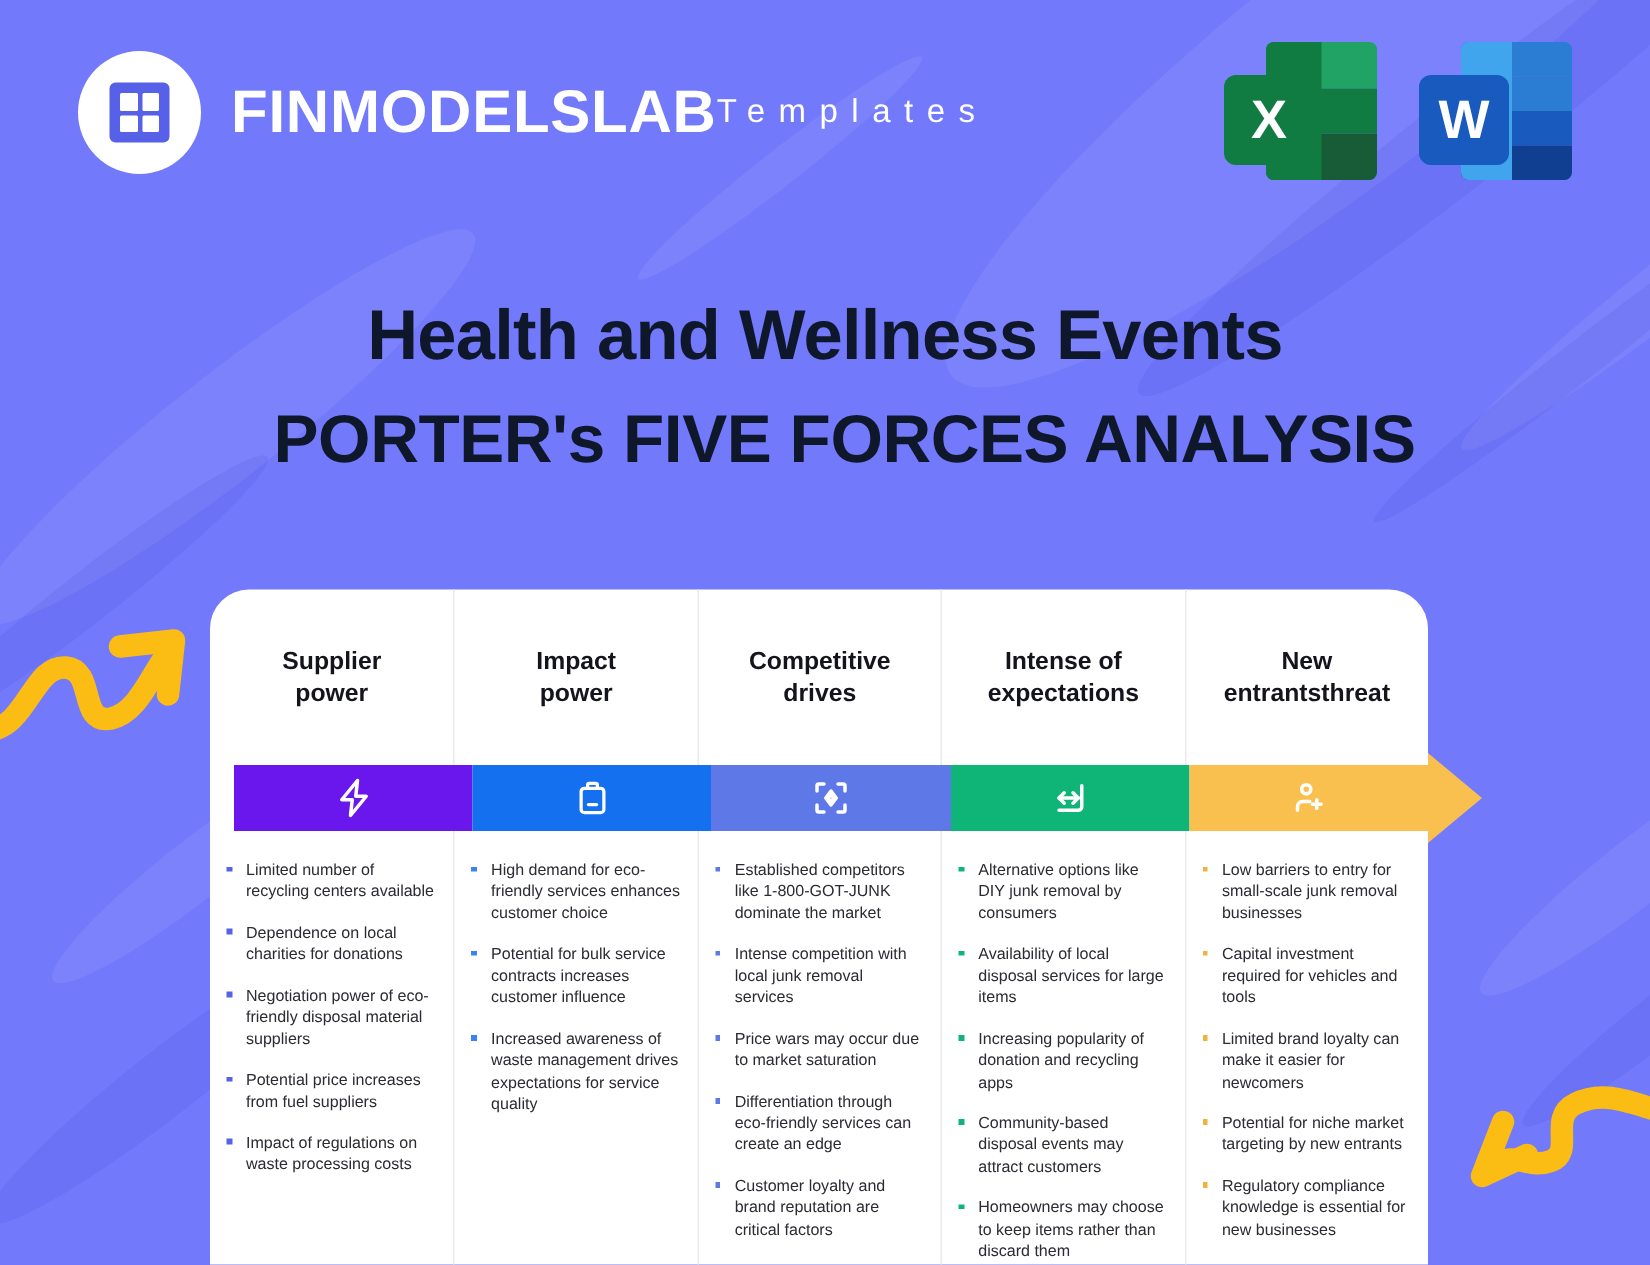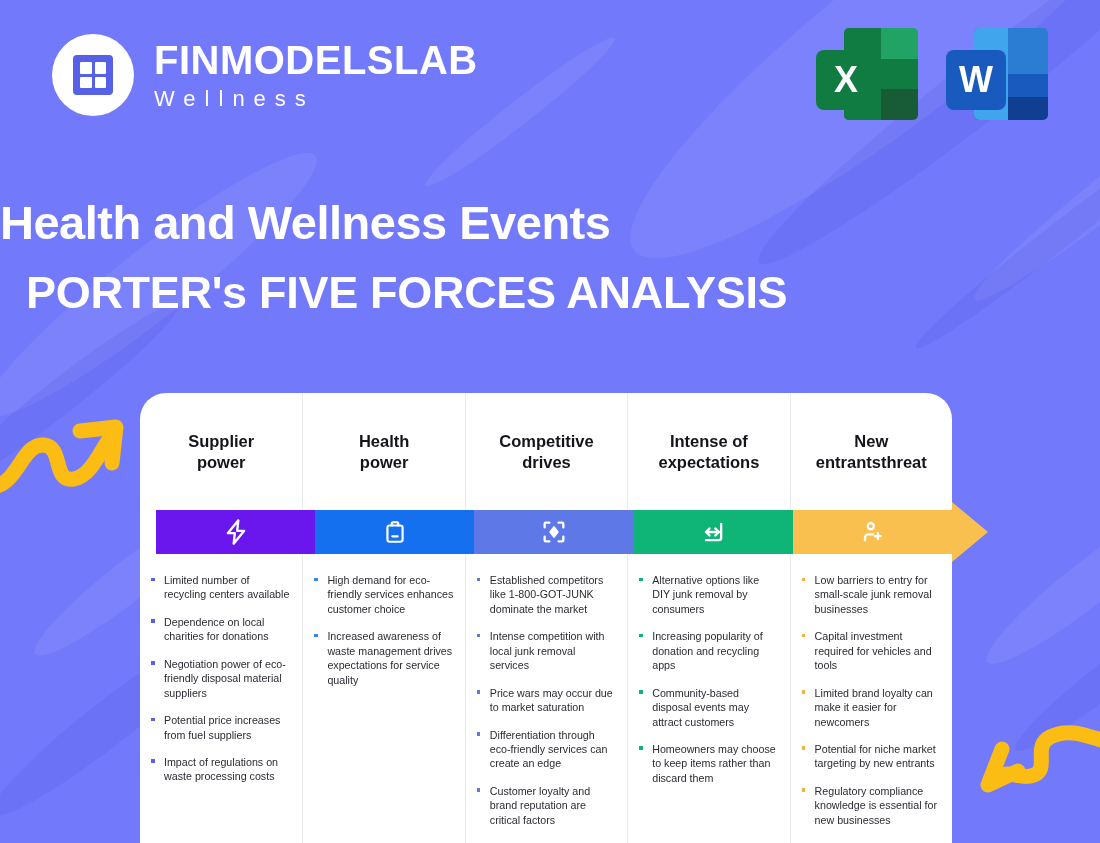--- a/index.html
+++ b/index.html
@@ -36,21 +36,21 @@
   }
   .logo-grid {
     width: 40px; height: 40px;
     border: 4px solid #5661e8;
     border-radius: 4px;
     display: grid; grid-template-columns: 1fr 1fr; grid-template-rows: 1fr 1fr;
     gap: 3px; padding: 3px;
     background: #5661e8;
   }
   .logo-grid i { background: #ffffff; border-radius: 1px; display: block; }
-  .brandtext { display: flex; flex-direction: column; line-height: 1; }
+  .brandtext { display: flex; flex-direction: row; line-height: 1; }
   .brand-main {
     color: #ffffff; font-size: 40px; font-weight: bold;
     letter-spacing: 0.5px;
   }
   .brand-sub {
     color: #ffffff; font-size: 22px; font-weight: 300;
     letter-spacing: 9px; margin-top: 8px;
   }
 
   
@@ -81,21 +81,21 @@
   .word .sheet span:nth-child(1){ background:#2B7CD3; }
   .word .sheet span:nth-child(2){ background:#2B7CD3; }
   .word .sheet span:nth-child(3){ background:#185ABD; }
   .word .sheet span:nth-child(4){ background:#103F91; }
   .word .sheet:before{ content:""; position:absolute; left:0; top:0; width:46%; height:100%; background:#41A5EE; }
   .word .tile { background:#185ABD; }
 
   
   .titles {
     position: absolute; top: 196px; left: 0; right: 0;
-    text-align: left; color: #ffffff;
+    text-align: center; color: #0f172a;
   }
   .title-1 {
     font-size: 47px; font-weight: bold; letter-spacing: -0.5px;
     line-height: 1.15;
   }
   .title-2 {
     font-size: 45px; font-weight: bold; letter-spacing: -0.3px;
     line-height: 1.15; margin-top: 17px; padding-left: 26px;
   }
 
@@ -182,21 +182,21 @@
   <div class="logo-circle">
     <div class="logo-grid">
       <i></i>
         <i></i>
         <i></i>
         <i></i>
     </div>
   </div>
   <div class="brandtext">
     <div class="brand-main">FINMODELSLAB</div>
-    <div class="brand-sub">Wellness</div>
+    <div class="brand-sub">Templates</div>
   </div>
 </div>
 
 <div class="office-icons">
   <div class="oicon excel">
     <div class="sheet">
         <span></span>
         <span></span>
         <span></span>
       </div>
@@ -245,26 +245,27 @@
           <li>Dependence on local charities for donations<span style="position: absolute; left: 3px; top: 4.5px; width: 3.5px; height: 3.5px; background: rgb(86, 97, 232);"></span></li>
           <li>Negotiation power of eco-friendly disposal material suppliers<span style="position: absolute; left: 3px; top: 4.5px; width: 3.5px; height: 3.5px; background: rgb(86, 97, 232);"></span></li>
           <li>Potential price increases from fuel suppliers<span style="position: absolute; left: 3px; top: 4.5px; width: 3.5px; height: 3.5px; background: rgb(86, 97, 232);"></span></li>
           <li>Impact of regulations on waste processing costs<span style="position: absolute; left: 3px; top: 4.5px; width: 3.5px; height: 3.5px; background: rgb(86, 97, 232);"></span></li>
         </ul>
       </div>
     </div>
 
     <div class="col">
       <div class="col-head">
-        <span><span>Health</span><br>
+        <span><span>Impact</span><br>
         <span>power</span></span>
       </div>
       <div class="col-body">
         <ul class="bullets">
           <li> High demand for eco-friendly services enhances customer choice<span style="position: absolute; left: 3px; top: 4.5px; width: 3.5px; height: 3.5px; background: rgb(59, 130, 246);"></span></li>
+          <li>Potential for bulk service contracts increases customer influence<span style="position: absolute; left: 3px; top: 4.5px; width: 3.5px; height: 3.5px; background: rgb(59, 130, 246);"></span></li>
           <li>Increased awareness of waste management drives expectations for service quality<span style="position: absolute; left: 3px; top: 4.5px; width: 3.5px; height: 3.5px; background: rgb(59, 130, 246);"></span></li>
         </ul>
       </div>
     </div>
 
     <div class="col">
       <div class="col-head">
         <span><span>Competitive</span><br>
         <span>drives</span></span>
       </div>
@@ -280,20 +281,21 @@
     </div>
 
     <div class="col">
       <div class="col-head">
         <span><span>Intense of</span><br>
         <span>expectations</span></span>
       </div>
       <div class="col-body">
         <ul class="bullets">
           <li> Alternative options like DIY junk removal by consumers<span style="position: absolute; left: 3px; top: 4.5px; width: 3.5px; height: 3.5px; background: rgb(15, 181, 119);"></span></li>
+          <li>Availability of local disposal services for large items<span style="position: absolute; left: 3px; top: 4.5px; width: 3.5px; height: 3.5px; background: rgb(15, 181, 119);"></span></li>
           <li>Increasing popularity of donation and recycling apps<span style="position: absolute; left: 3px; top: 4.5px; width: 3.5px; height: 3.5px; background: rgb(15, 181, 119);"></span></li>
           <li>Community-based disposal events may attract customers<span style="position: absolute; left: 3px; top: 4.5px; width: 3.5px; height: 3.5px; background: rgb(15, 181, 119);"></span></li>
           <li>Homeowners may choose to keep items rather than discard them<span style="position: absolute; left: 3px; top: 4.5px; width: 3.5px; height: 3.5px; background: rgb(15, 181, 119);"></span></li>
         </ul>
       </div>
     </div>
 
     <div class="col">
       <div class="col-head">
         <span><span>New</span><br>

